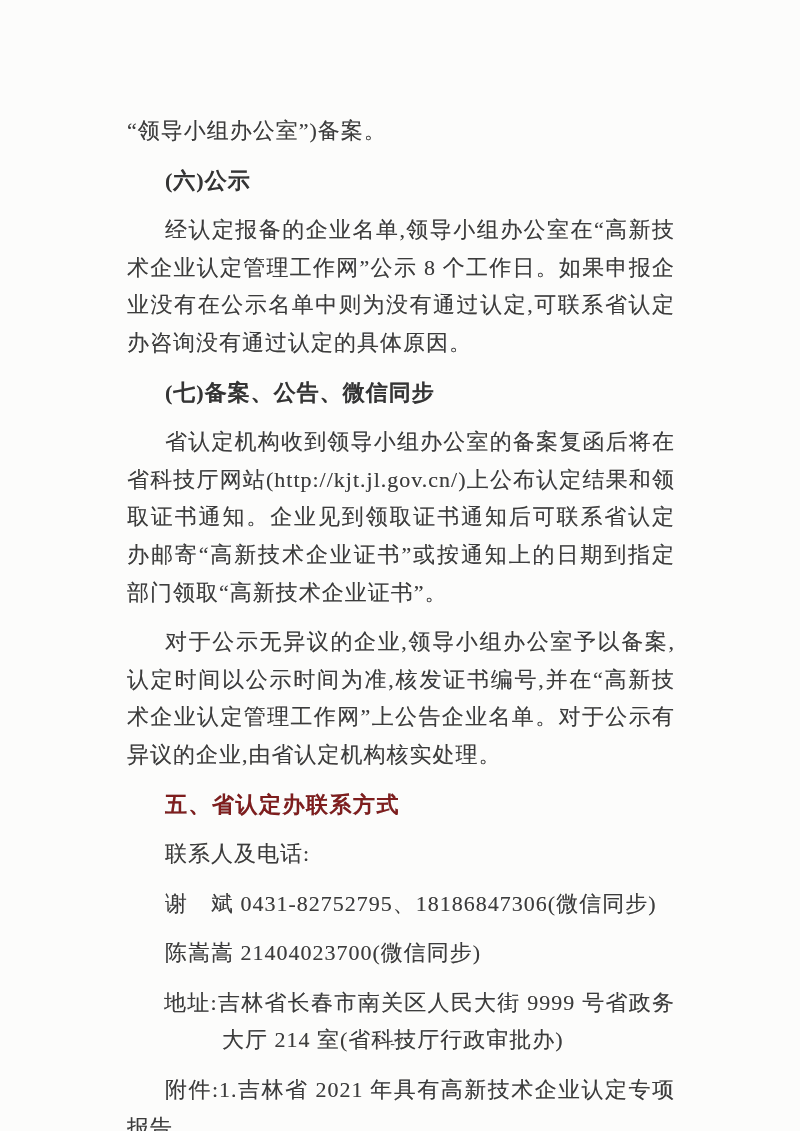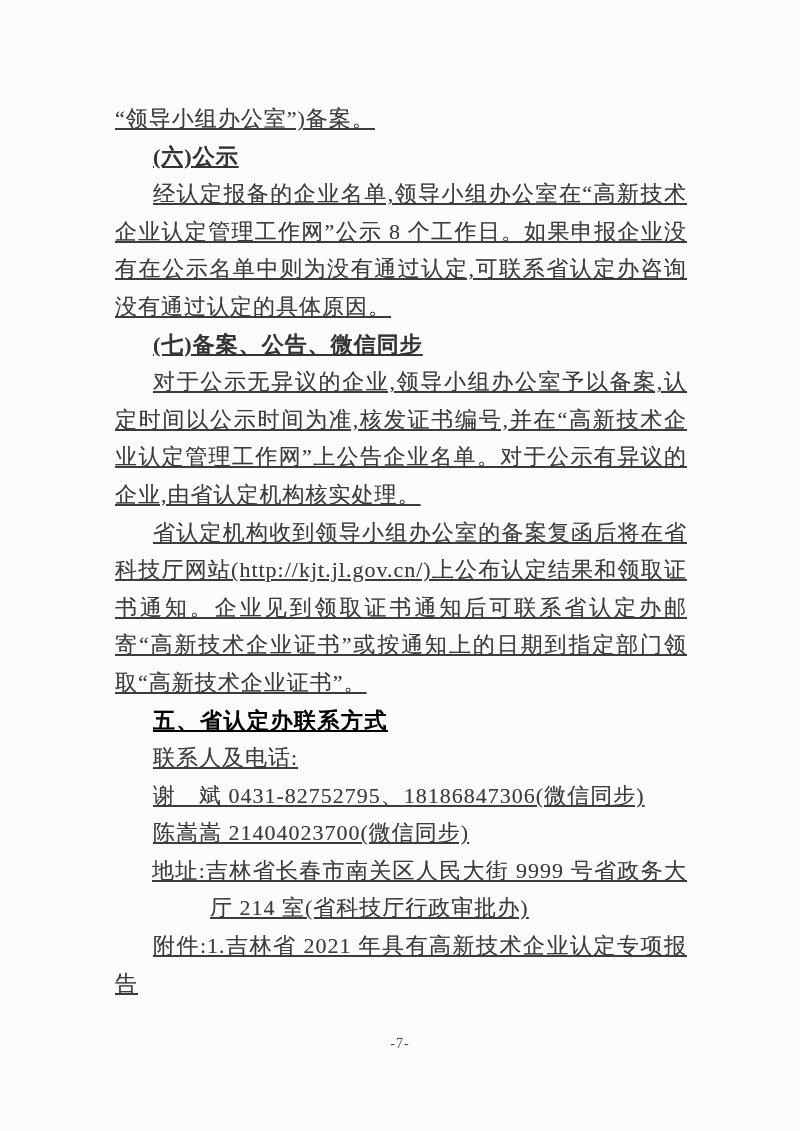--- a/index.html
+++ b/index.html
@@ -24,36 +24,35 @@
     font-family: "Liberation Serif", "DejaVu Serif", serif;
     font-size: 22px;
     line-height: 37.6px;
     color: #3c3c3c;
     text-align: justify;
     text-justify: inter-character;
     letter-spacing: 1px;
     text-shadow: 0 0 0.3px rgba(70,70,70,0.45);
   }
   .content p {
-    margin: 0;
-    text-decoration: underline;
+    margin: 12px;
   }
   .indent {
     text-indent: 38px;
   }
   .heading-kai {
     text-indent: 38px;
     font-weight: 700;
     color: #343434;
   }
   .heading-hei {
     text-indent: 38px;
     font-weight: 700;
     font-family: "Liberation Sans", "DejaVu Sans", sans-serif;
-    color: #000000;
+    color: #7f1d1d;
     letter-spacing: 1.5px;
   }
   .address {
     padding-left: 95px;
     text-indent: -58px;
   }
   .attachment {
     margin-top: 38px;
     text-indent: 38px;
   }
@@ -71,22 +70,22 @@
 </style>
 </head>
 <body>
 
 <div class="page">
   <div class="content">
     <p class="body">“领导小组办公室”)备案。</p>
     <p class="heading-kai">(六)公示</p>
     <p class="indent">经认定报备的企业名单,领导小组办公室在“高新技术企业认定管理工作网”公示 8 个工作日。如果申报企业没有在公示名单中则为没有通过认定,可联系省认定办咨询没有通过认定的具体原因。</p>
     <p class="heading-kai">(七)备案、公告、微信同步</p>
+    <p class="indent">省认定机构收到领导小组办公室的备案复函后将在省科技厅网站(http://kjt.jl.gov.cn/)上公布认定结果和领取证书通知。企业见到领取证书通知后可联系省认定办邮寄“高新技术企业证书”或按通知上的日期到指定部门领取“高新技术企业证书”。</p>
     <p class="indent">对于公示无异议的企业,领导小组办公室予以备案,认定时间以公示时间为准,核发证书编号,并在“高新技术企业认定管理工作网”上公告企业名单。对于公示有异议的企业,由省认定机构核实处理。</p>
-    <p class="indent">省认定机构收到领导小组办公室的备案复函后将在省科技厅网站(http://kjt.jl.gov.cn/)上公布认定结果和领取证书通知。企业见到领取证书通知后可联系省认定办邮寄“高新技术企业证书”或按通知上的日期到指定部门领取“高新技术企业证书”。</p>
     <p class="heading-hei">五、省认定办联系方式</p>
     <p class="indent">联系人及电话:</p>
     <p class="indent">谢　斌 0431-82752795、18186847306(微信同步)</p>
     <p class="indent">陈嵩嵩 21404023700(微信同步)</p>
     <p class="address">地址:吉林省长春市南关区人民大街 9999 号省政务大厅 214 室(省科技厅行政审批办)</p>
     <p class="attachment">附件:1.吉林省 2021 年具有高新技术企业认定专项报告</p>
   </div>
   <div class="footer">-7-</div>
 </div>
 

